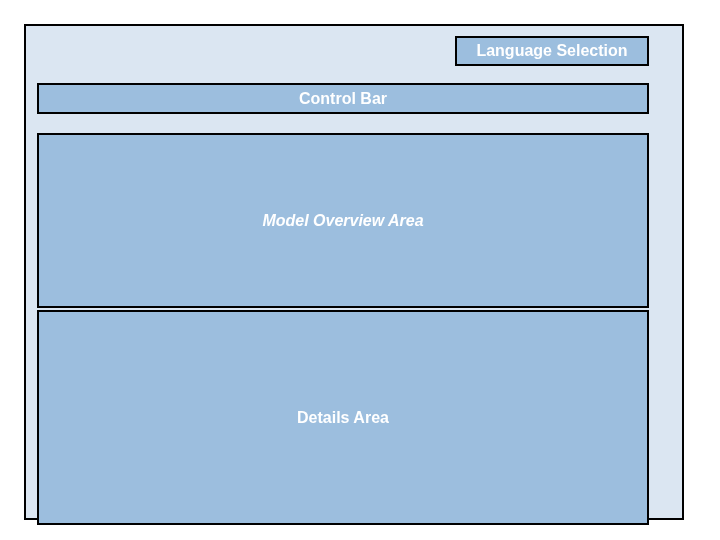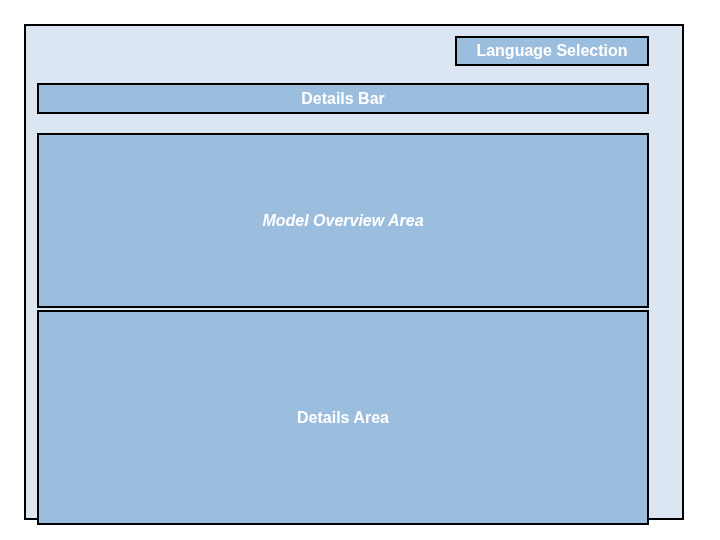--- a/index.html
+++ b/index.html
@@ -51,21 +51,21 @@
 <body>
 
 <div class="page">
   <div class="frame"></div>
 
   <div class="region language-selection">
     <span class="region-label">Language Selection</span>
   </div>
 
   <div class="region control-bar">
-    <span class="region-label">Details Bar</span>
+    <span class="region-label">Control Bar</span>
   </div>
 
   <div class="region model-overview">
     <span class="region-label">Model Overview Area</span>
   </div>
 
   <div class="region details-area">
     <span class="region-label">Details Area</span>
   </div>
 </div>

